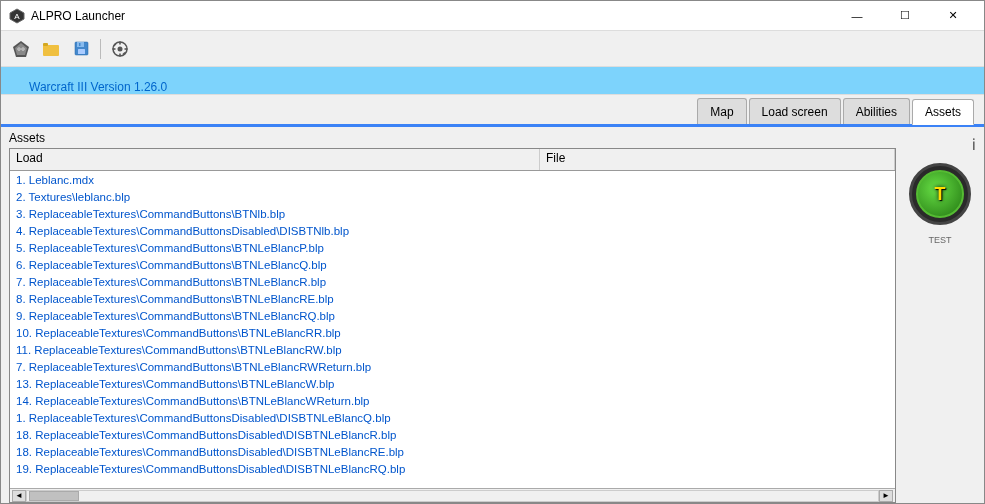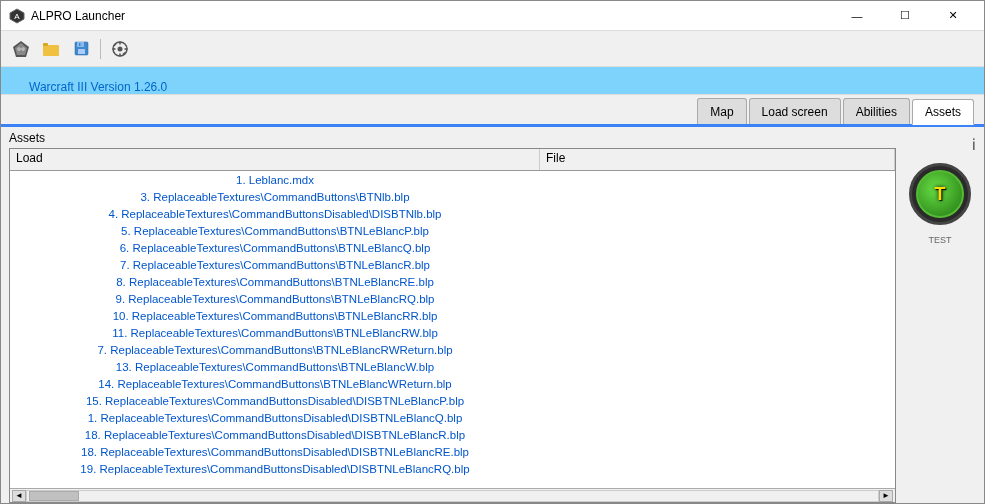--- a/index.html
+++ b/index.html
@@ -183,21 +183,21 @@
     .tr:nth-child(odd) { background: #fff; }
     .tr:nth-child(even) { background: #fff; }
     .td {
       padding: 0 6px;
       font-size: 11.5px;
       white-space: nowrap;
       overflow: hidden;
       text-overflow: ellipsis;
     }
     .td-index { width: 530px; flex-shrink: 0; color: #000; }
-    .td-index.link { color: #0055cc; text-align: center; }
+    .td-index.link { color: #0055cc; }
     .td-file { flex: 1; color: #000; }
 
     .hscroll-bar {
       height: 14px;
       border-top: 1px solid #aaa;
       background: #f0f0f0;
       display: flex;
       align-items: center;
       padding: 0 2px;
       flex-shrink: 0;
@@ -364,20 +364,24 @@
           <div class="th-cell th-file">File</div>
         </div>
 
         <div class="tbody" id="table-body">
 
         <div class="tr">
               <div class="td td-index link">1. Leblanc.mdx</div>
               <div class="td td-file"></div>
             </div>
             <div class="tr">
+              <div class="td td-index link">2. Textures\leblanc.blp</div>
+              <div class="td td-file"></div>
+            </div>
+            <div class="tr">
               <div class="td td-index link">3. ReplaceableTextures\CommandButtons\BTNlb.blp</div>
               <div class="td td-file"></div>
             </div>
             <div class="tr">
               <div class="td td-index link">4. ReplaceableTextures\CommandButtonsDisabled\DISBTNlb.blp</div>
               <div class="td td-file"></div>
             </div>
             <div class="tr">
               <div class="td td-index link">5. ReplaceableTextures\CommandButtons\BTNLeBlancP.blp</div>
               <div class="td td-file"></div>
@@ -409,24 +413,20 @@
             <div class="tr">
               <div class="td td-index link">7. ReplaceableTextures\CommandButtons\BTNLeBlancRWReturn.blp</div>
               <div class="td td-file"></div>
             </div>
             <div class="tr">
               <div class="td td-index link">13. ReplaceableTextures\CommandButtons\BTNLeBlancW.blp</div>
               <div class="td td-file"></div>
             </div>
             <div class="tr">
               <div class="td td-index link">14. ReplaceableTextures\CommandButtons\BTNLeBlancWReturn.blp</div>
-              <div class="td td-file"></div>
-            </div>
-            <div class="tr">
-              <div class="td td-index link">15. ReplaceableTextures\CommandButtonsDisabled\DISBTNLeBlancP.blp</div>
               <div class="td td-file"></div>
             </div>
             <div class="tr">
               <div class="td td-index link">1. ReplaceableTextures\CommandButtonsDisabled\DISBTNLeBlancQ.blp</div>
               <div class="td td-file"></div>
             </div>
             <div class="tr">
               <div class="td td-index link">18. ReplaceableTextures\CommandButtonsDisabled\DISBTNLeBlancR.blp</div>
               <div class="td td-file"></div>
             </div>

